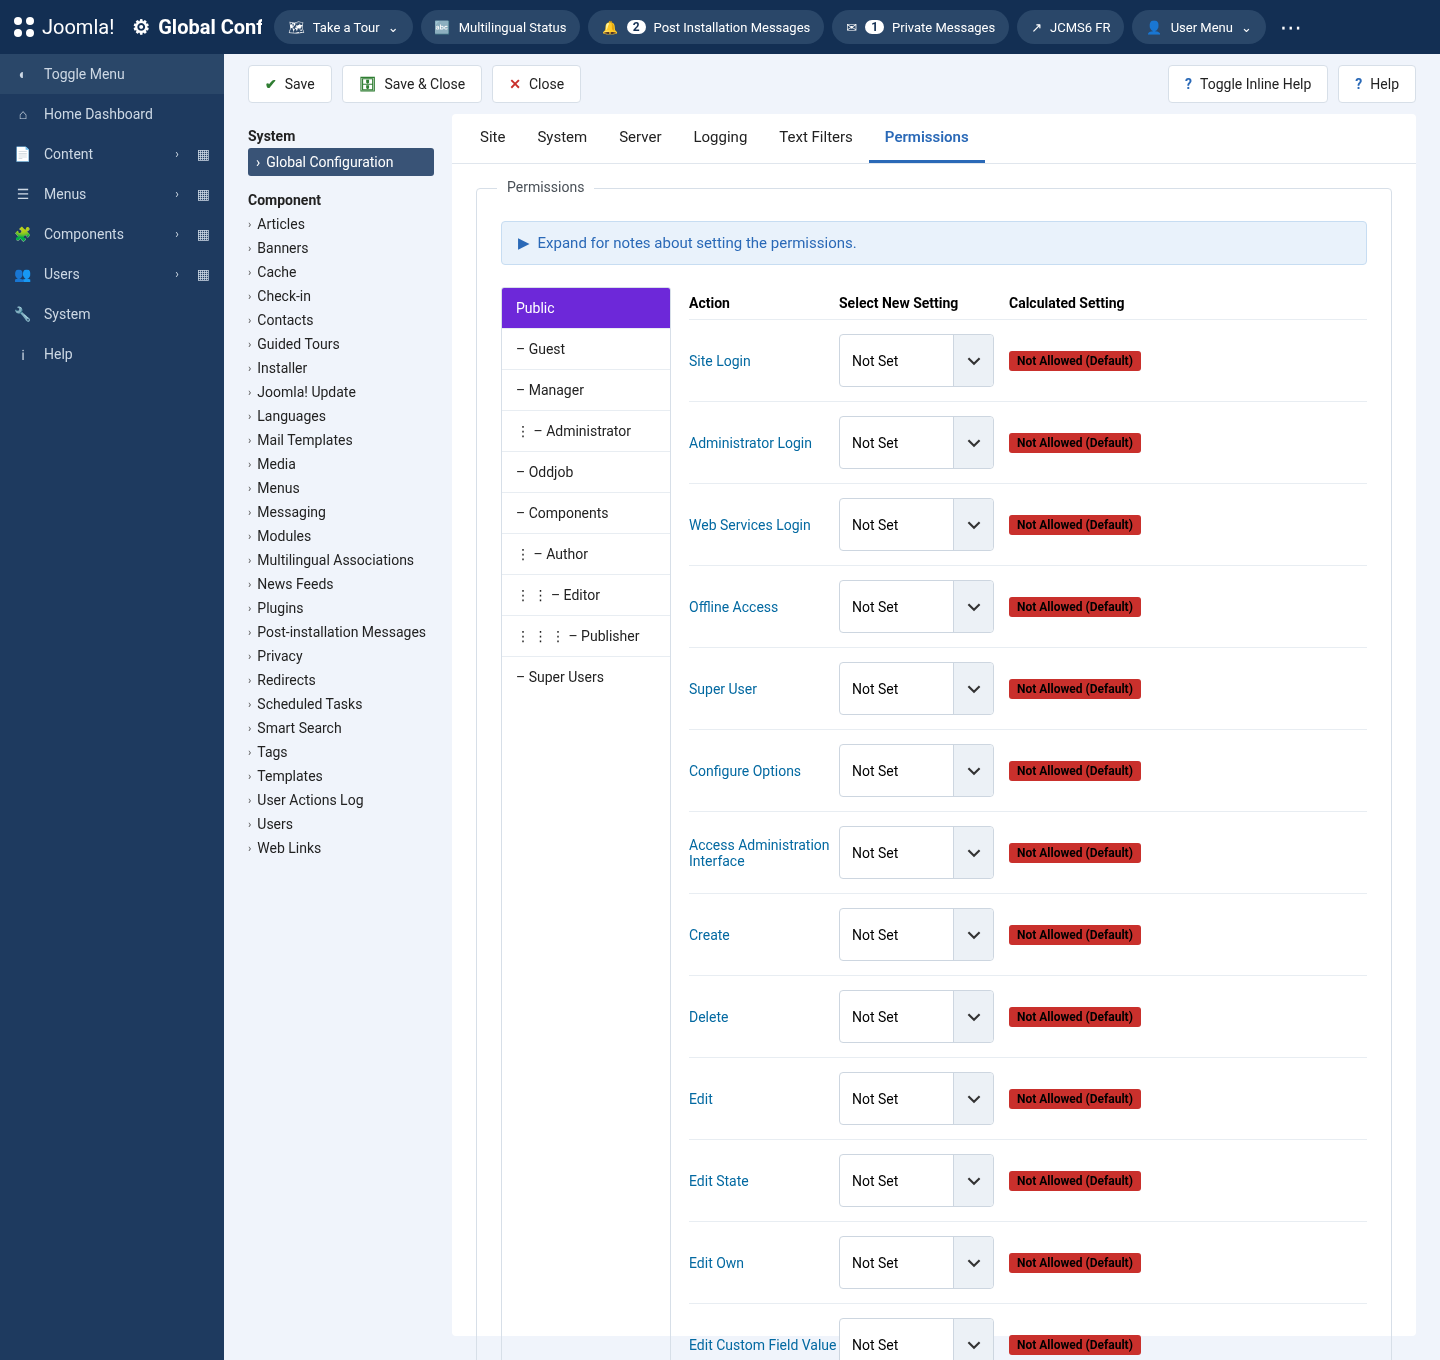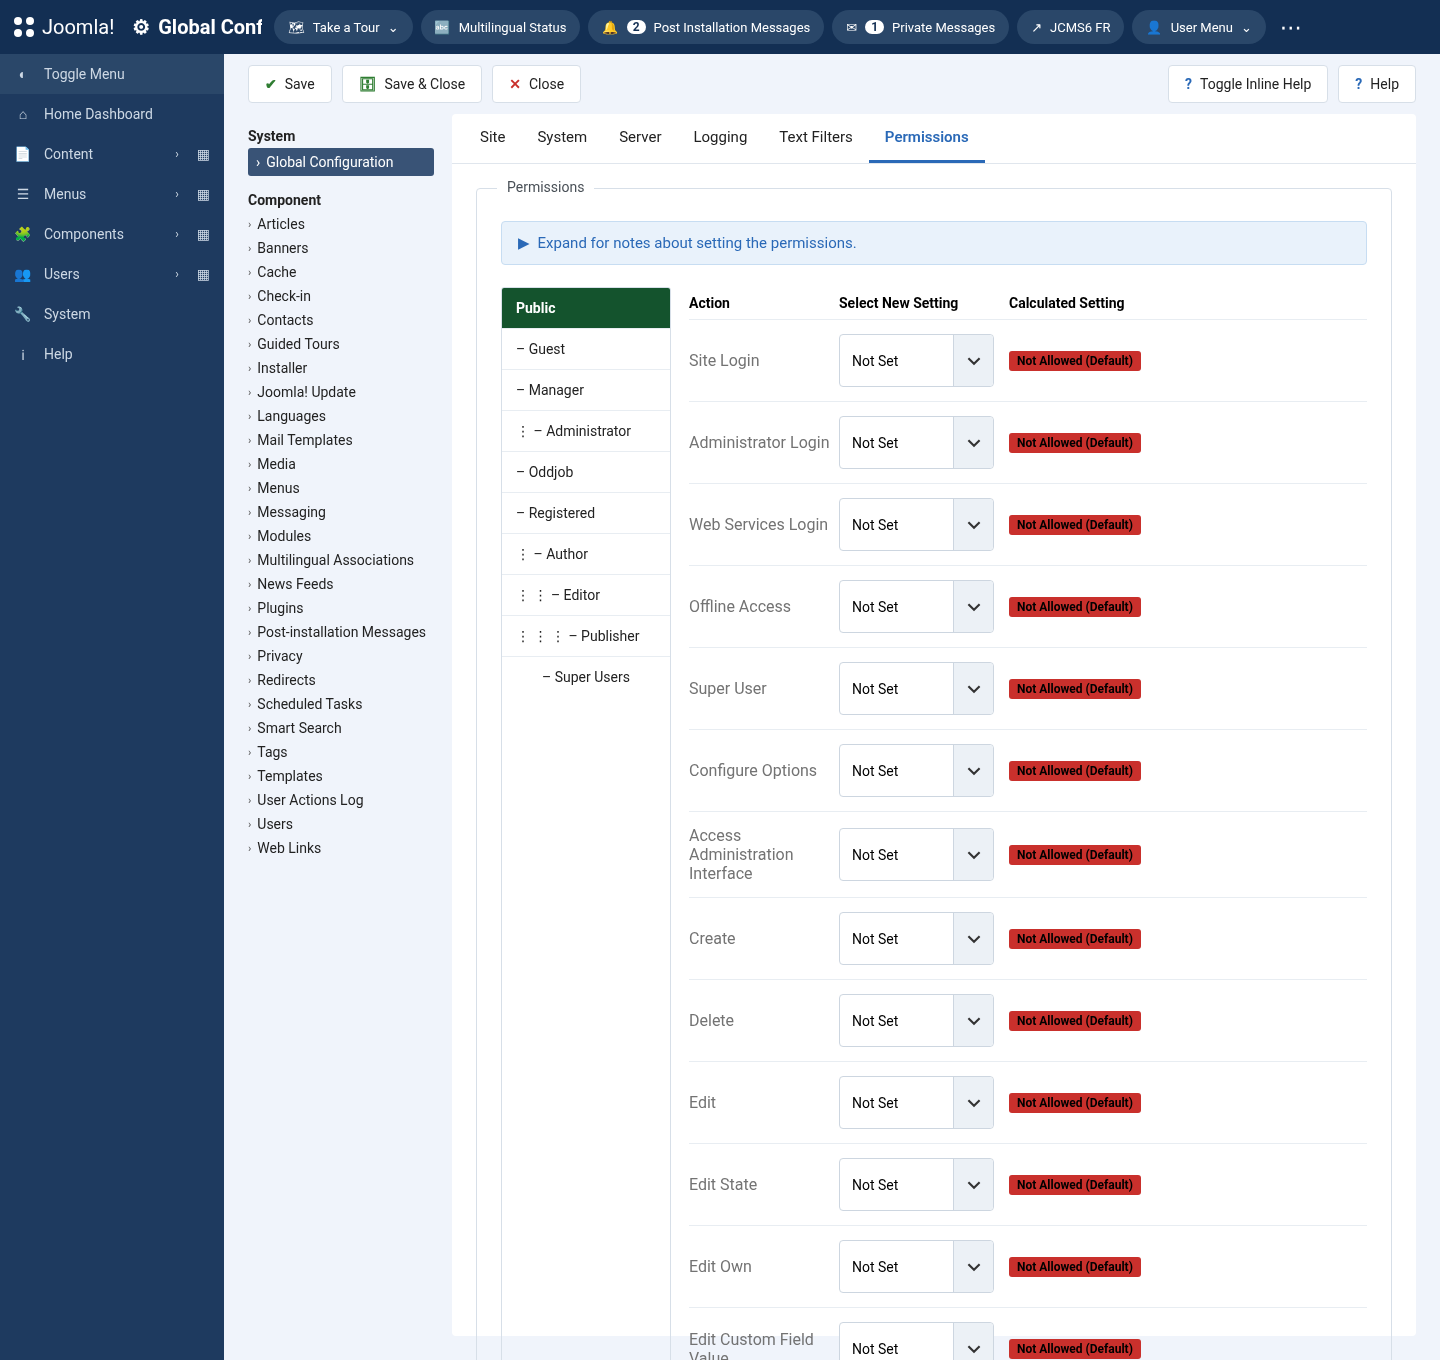--- a/index.html
+++ b/index.html
@@ -37,29 +37,29 @@
 .tabs { display:flex; border-bottom:1px solid #e0e6ed; padding:0 12px;text-align:center; }
 .tab { padding:14px 16px; font-size:15px; cursor:pointer; color:#222; }
 .tab.active { color:#2a69b7; border-bottom:3px solid #2a69b7; font-weight:600; }
 .panel { padding:24px; }
 .fieldset { border:1px solid #d7dfe8; border-radius:4px; padding:32px 24px 24px 24px; position:relative;}
 .fieldset .legend { position:absolute; top:-10px; left:20px; background:#fff; padding:0 10px; color:#495057; font-size:14px; }
 .note { background:#e9f2fb; border:1px solid #c7ddf2; border-radius:4px; padding:12px 16px; font-size:15px; color:#2a69b7; display:flex; align-items:center; gap:8px; cursor:pointer; margin-bottom:22px; }
 .perm-layout { display:flex; gap:18px; }
 .groups { width:170px; border:1px solid #d7dfe8; border-radius:3px; overflow:hidden; }
 .groups .g { padding:12px 14px; font-size:14px; border-bottom:1px solid #e8edf2; cursor:pointer; color:#222; }
-.groups .g:last-child { border-bottom:none;text-align:center; }
-.groups .g.active { background:#14532d; color:#fff; font-weight:700; }
+.groups .g:last-child { border-bottom:none; }
+.groups .g.active { background:#6d28d9; color:#fff; font-weight:400; }
 .perm-table { flex:1; }
 .perm-head { display:flex; font-weight:700; font-size:14px; padding:8px 0; }
 .col-a { width:150px; }
 .col-b { width:170px; }
 .col-c { flex:1; }
 .perm-row { display:flex; align-items:center; border-top:1px solid #e8edf2; padding:14px 0; }
-.perm-row .action { width:150px; color:#737373; font-size:16px; cursor:pointer; }
+.perm-row .action { width:150px; color:#0369a1; font-size:14px; cursor:pointer; }
 .perm-row .select { width:155px; height:53px; border:1px solid #cdd6e0; border-radius:4px; display:flex; align-items:center; background:#fff; margin-right:15px; }
 .perm-row .select .val { flex:1; padding:0 12px; font-size:14px; }
 .perm-row .select .dd { width:40px; height:100%; background:#ecf1f6; border-left:1px solid #cdd6e0; display:flex; align-items:center; justify-content:center; border-top-right-radius:4px; border-bottom-right-radius:4px; }
 .badge-red { background:#c9302c; color:#000000; font-size:12px; font-weight:700; padding:3px 8px; border-radius:3px; display:inline-block; }
 </style>
 </head>
 <body>
 
 <div class="topbar">
   <div class="logo">
@@ -315,21 +315,21 @@
                 <span>▶</span>
                 <span>Expand for notes about setting the permissions.</span>
               </div>
             <div class="perm-layout">
               <div class="groups" id="groups">
                   <div class="g active"><span style="padding-left:0px">Public</span></div>
                   <div class="g"><span style="padding-left:0px">– Guest</span></div>
                   <div class="g"><span style="padding-left:0px">– Manager</span></div>
                   <div class="g"><span style="padding-left:0px">⋮ – Administrator</span></div>
                   <div class="g"><span style="padding-left:0px">– Oddjob</span></div>
-                  <div class="g"><span style="padding-left:0px">– Registered</span></div>
+                  <div class="g"><span style="padding-left:0px">– Components</span></div>
                   <div class="g"><span style="padding-left:0px">⋮ – Author</span></div>
                   <div class="g"><span style="padding-left:0px">⋮ ⋮ – Editor</span></div>
                   <div class="g"><span style="padding-left:0px">⋮ ⋮ ⋮ – Publisher</span></div>
                   <div class="g"><span style="padding-left:0px">– Super Users</span></div>
                 </div>
               <div class="perm-table">
                 <div class="perm-head">
                   <div class="col-a">Action</div>
                   <div class="col-b">Select New Setting</div>
                   <div class="col-c">Calculated Setting</div>

